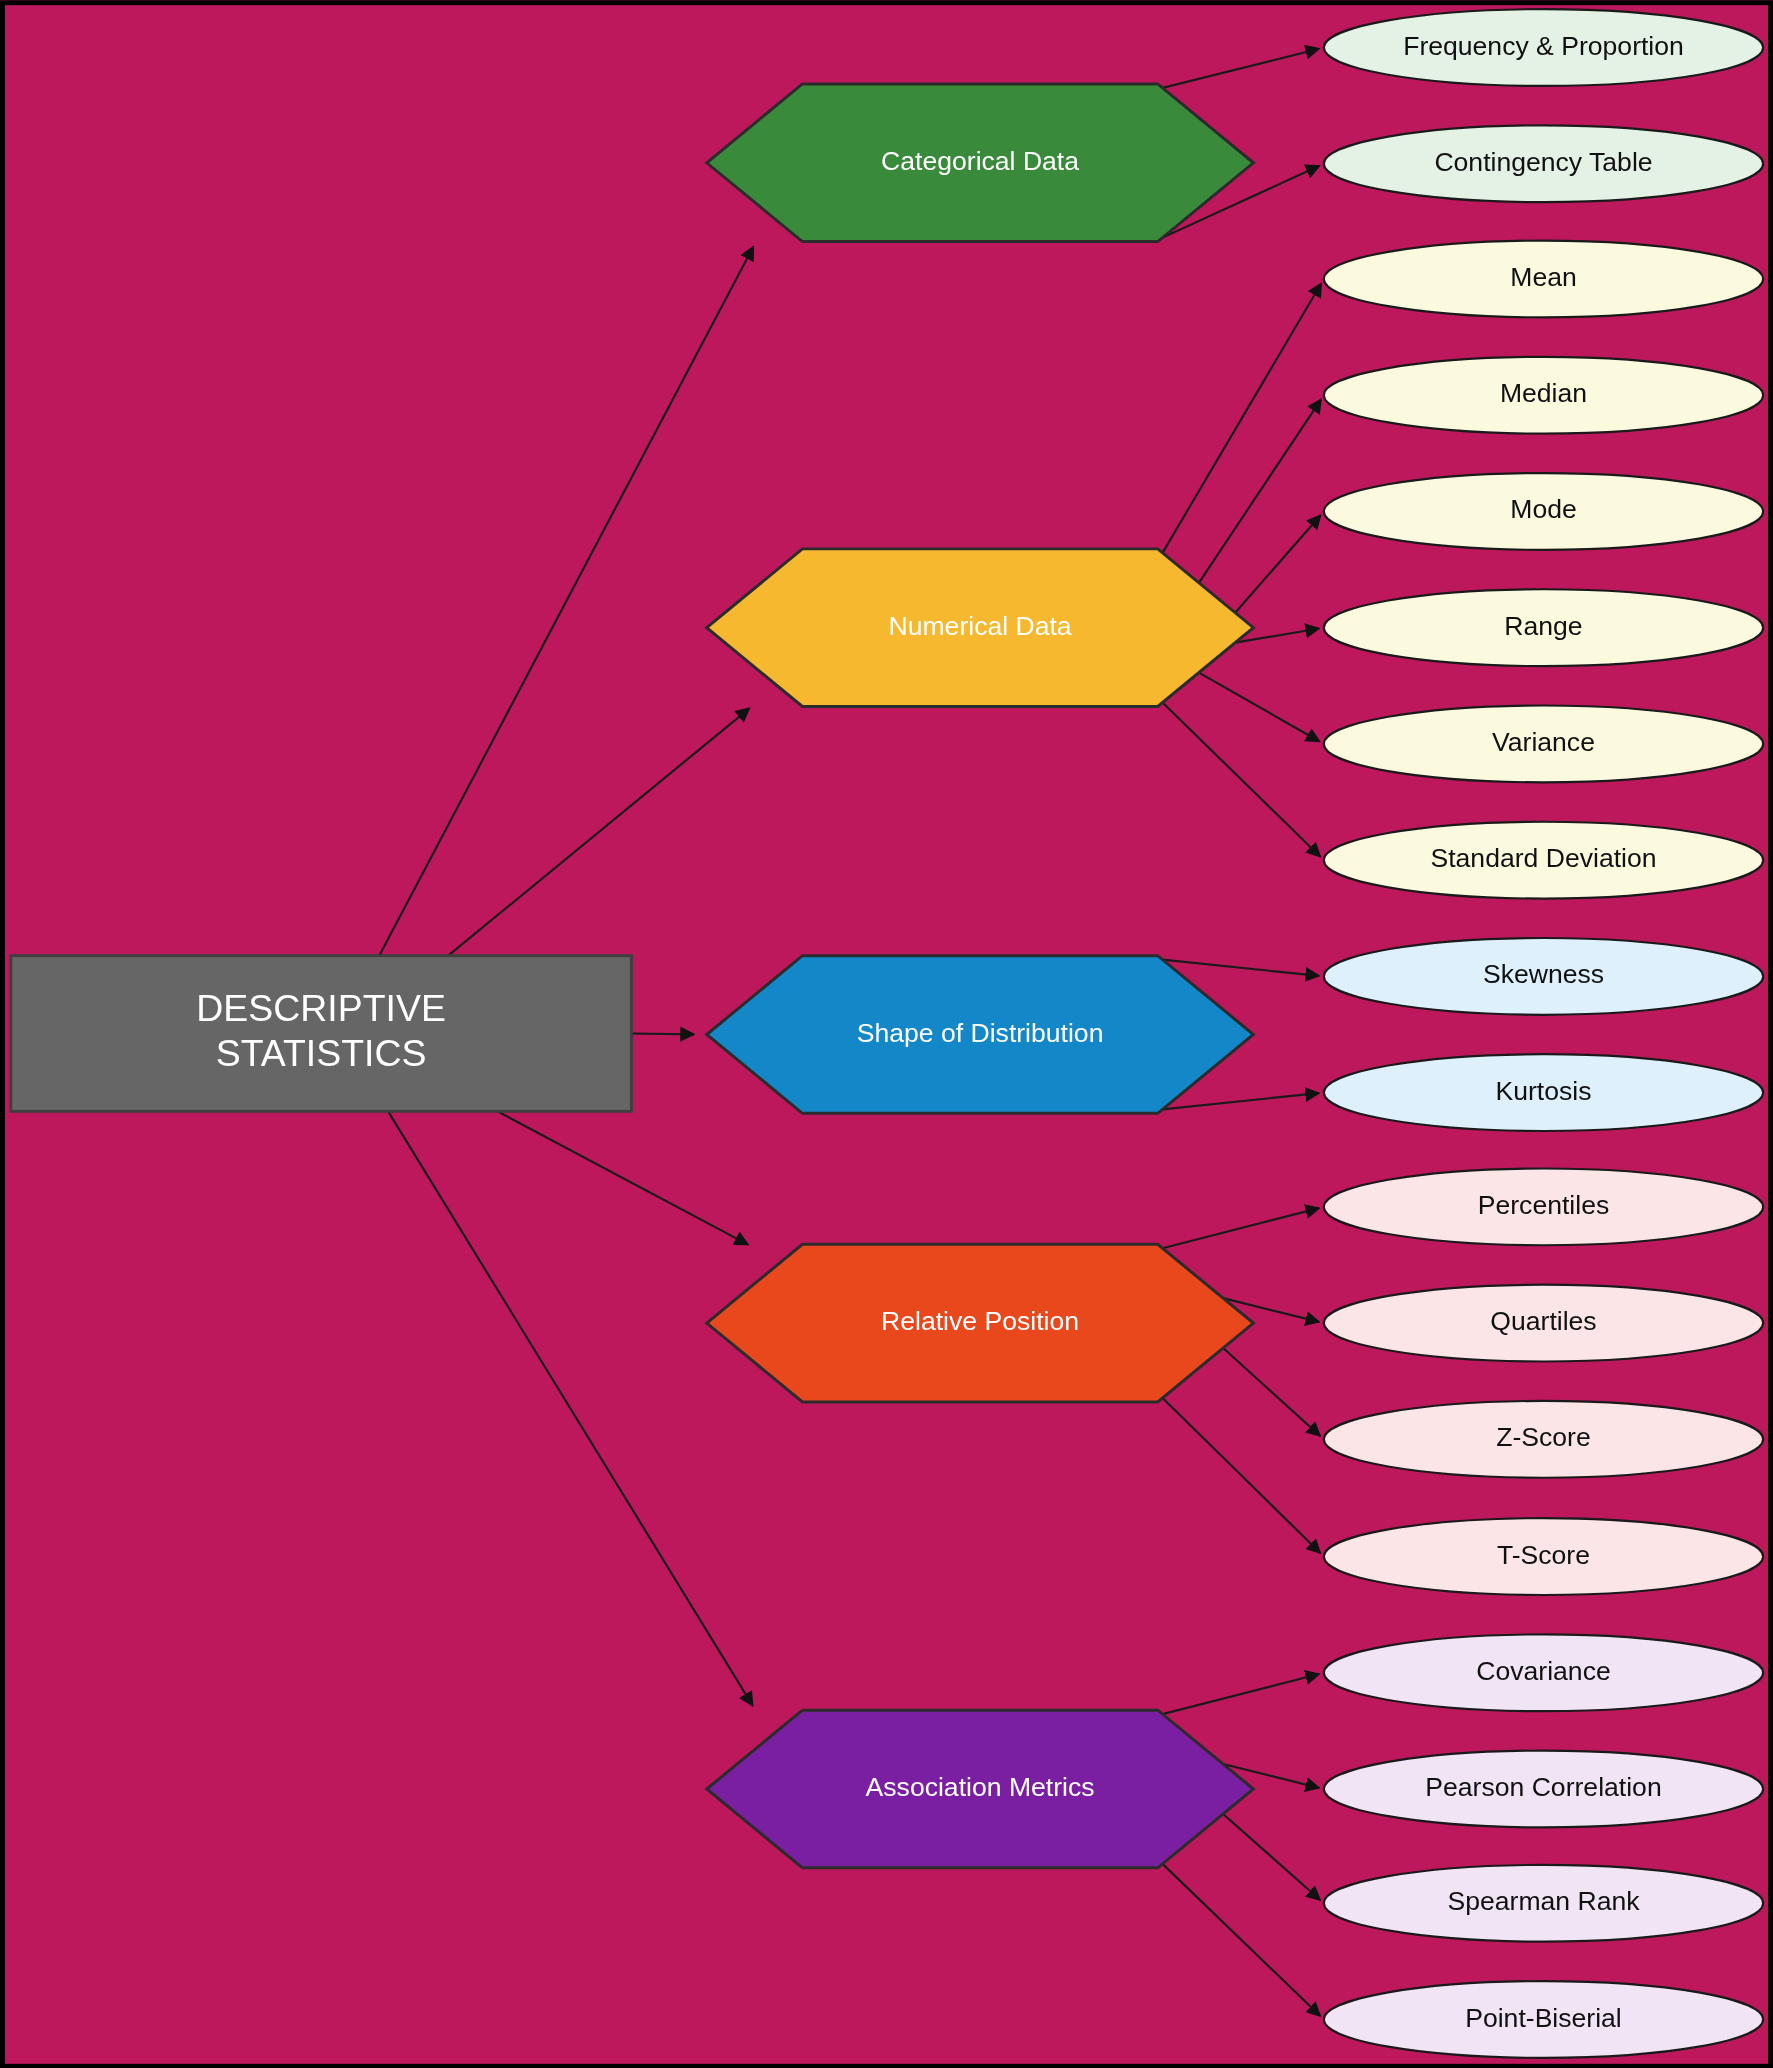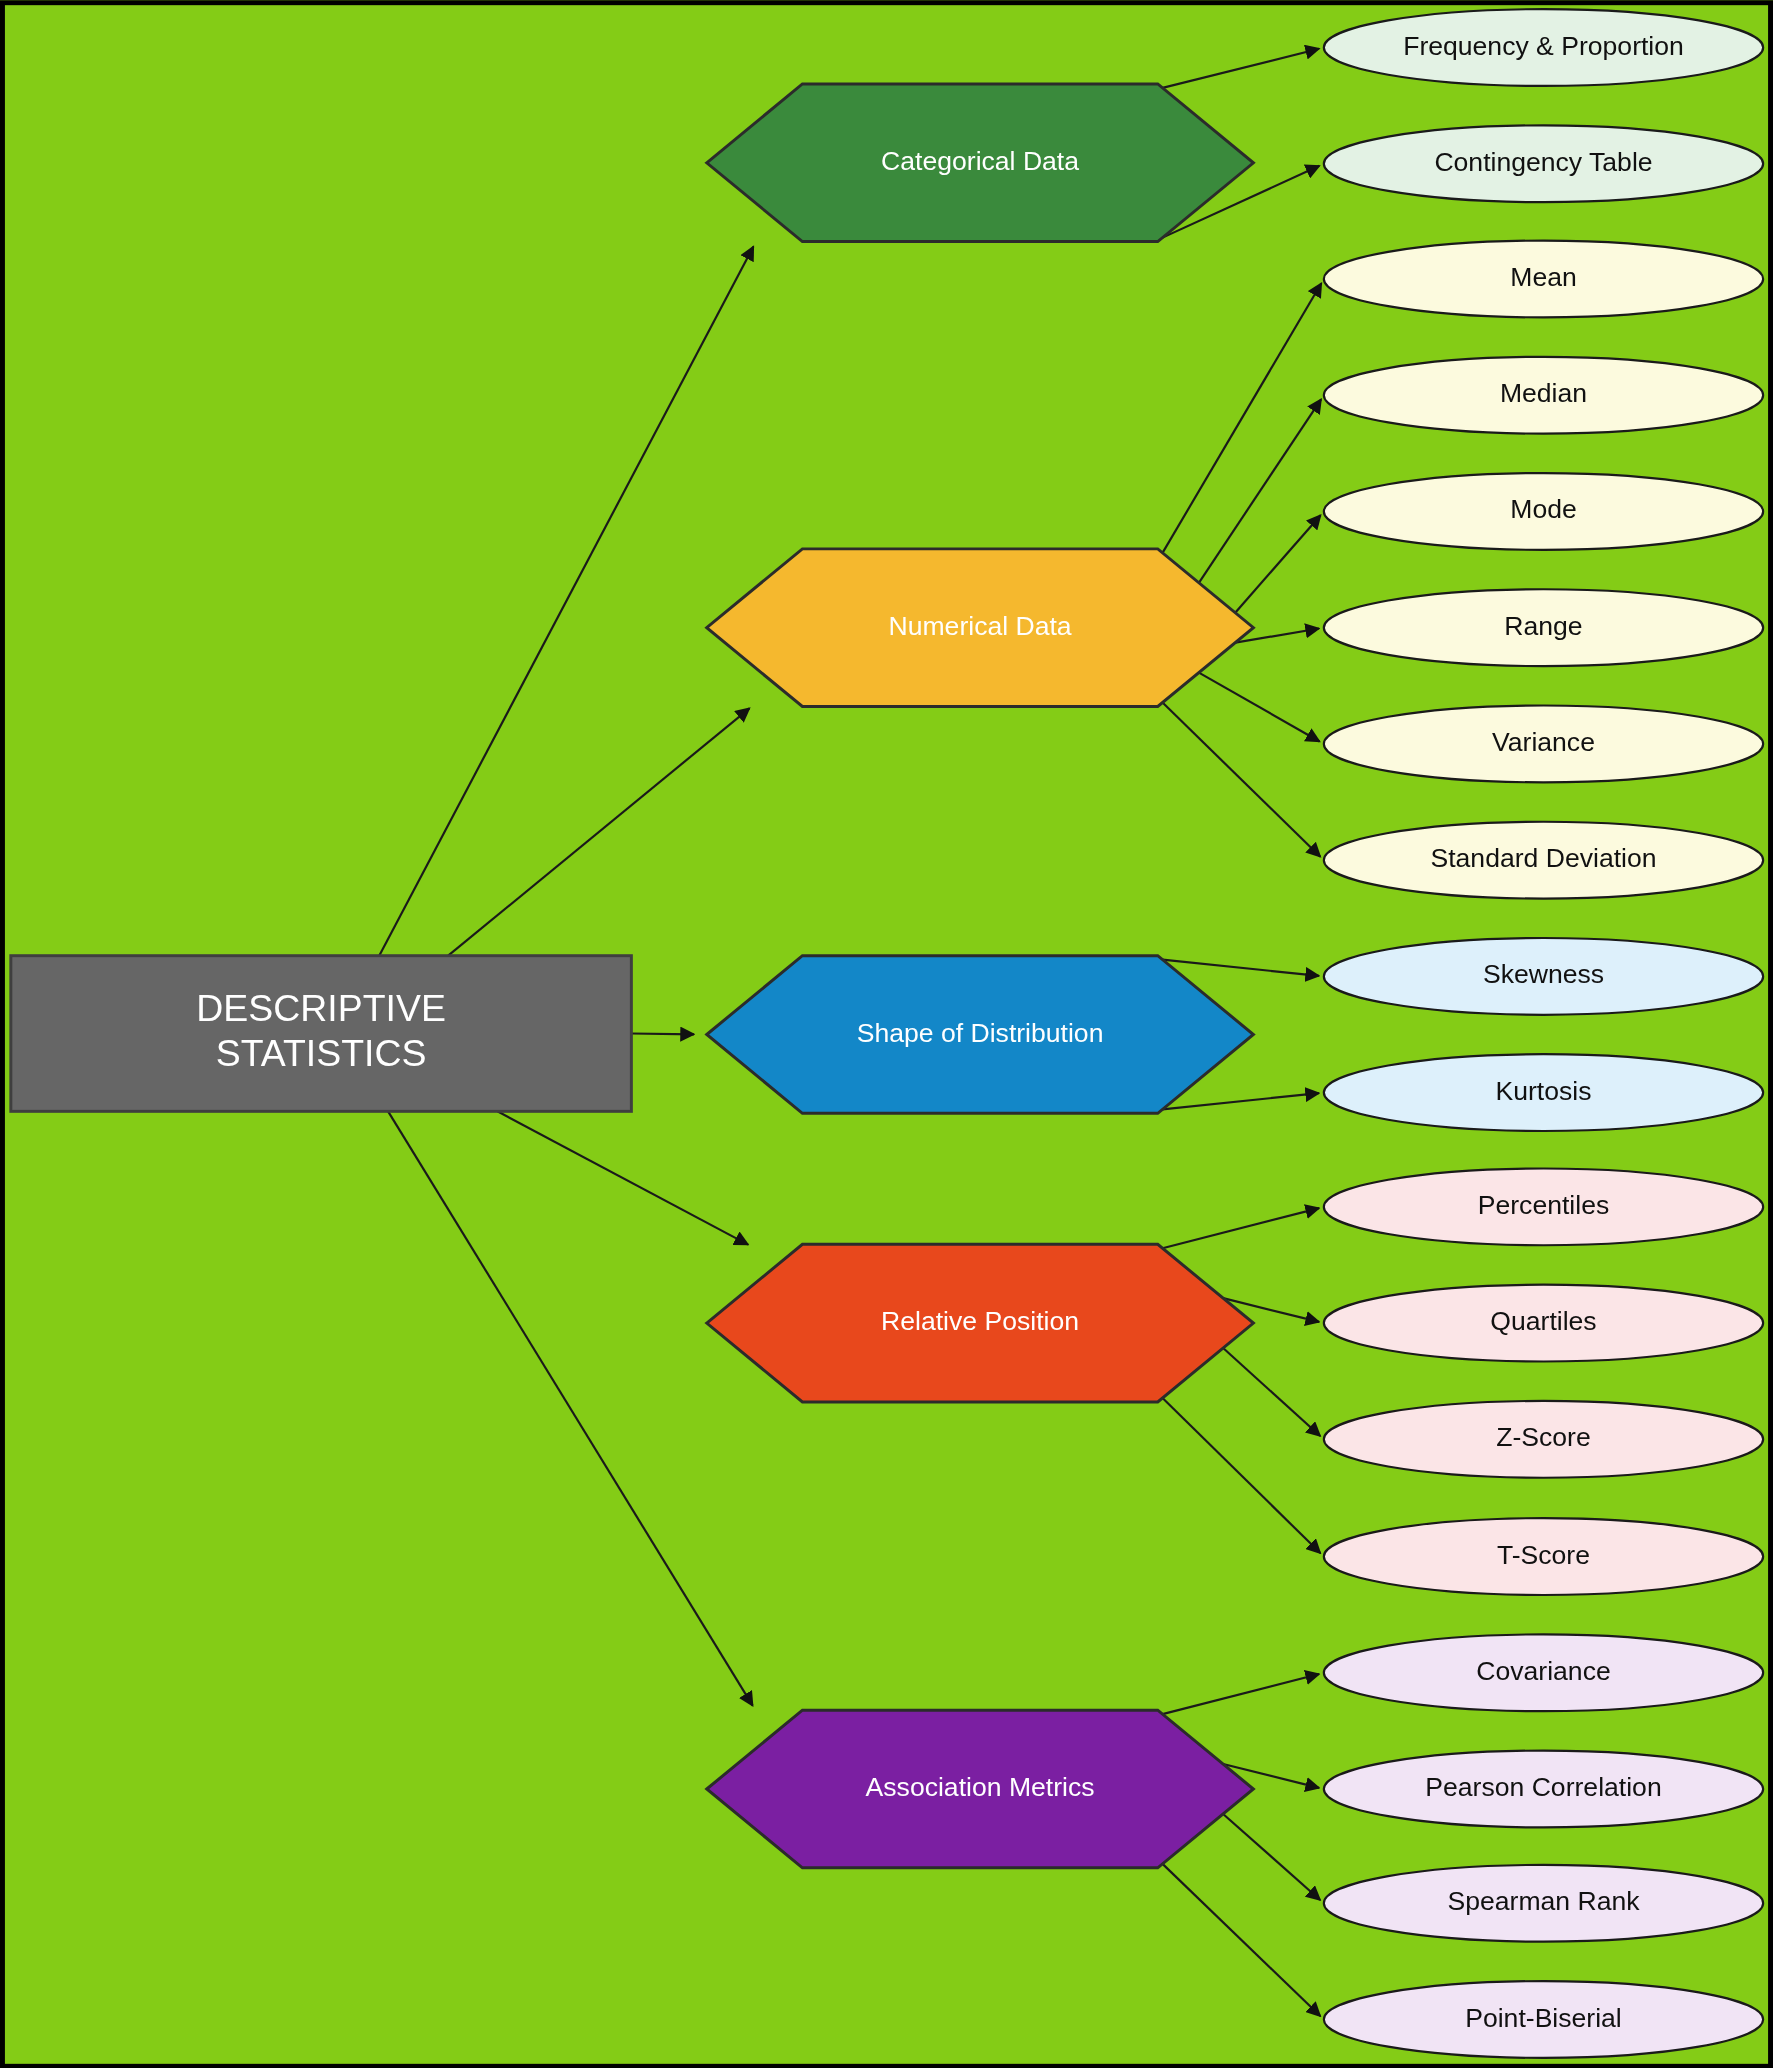--- a/index.html
+++ b/index.html
@@ -10,21 +10,21 @@
   body {
     width: 1773px;
     height: 2069px;
     font-family: "Liberation Sans", sans-serif;
     overflow: hidden;
   }
   #diagram-root {
     position: relative;
     width: 1773px;
     height: 2069px;
-    background: #84cc16;
+    background: #be185d;
     box-sizing: border-box;
   }
   svg#graph {
     display: block;
     width: 1773px;
     height: 2069px;
   }
   .node-label {
     font-family: "Liberation Sans", sans-serif;
     text-anchor: middle;

